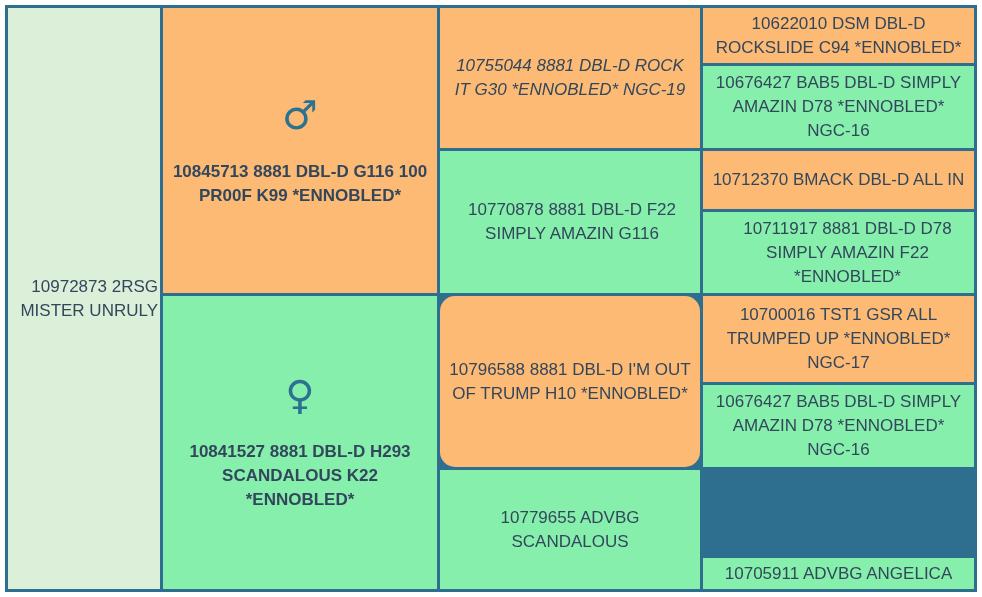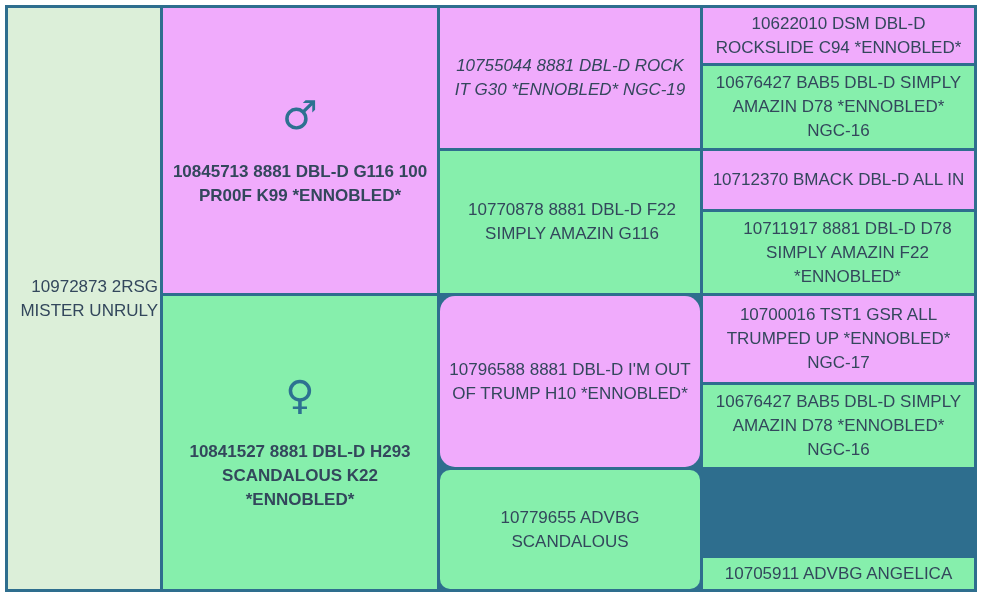--- a/index.html
+++ b/index.html
@@ -33,37 +33,37 @@
     align-items: center;
     justify-content: center;
     text-align: center;
     color: #33475c;
     font-size: 17px;
     line-height: 24px;
     box-sizing: border-box;
     padding: 0 6px;
     overflow: hidden;
   }
-  .male   { background: #f0abfc; }
+  .male   { background: #fdba74; }
   .female { background: #86efac; }
   .subject {
     background: #dcefd9;
     grid-column: 1;
     grid-row: 1 / span 8;
     padding: 0 2px;
     text-align: right;
   }
   .sire  { grid-column: 2; grid-row: 1 / span 4; padding: 0 8px; }
   .dam   { grid-column: 2; grid-row: 5 / span 4; padding: 0 8px; }
   .sire .label, .dam .label { font-weight: bold; margin-top: 19px; }
   .gp    { grid-column: 3; padding: 0 8px; }
   .gp-0  { grid-row: 1 / span 2; font-style: italic; }
   .gp-1  { grid-row: 3 / span 2; padding-left: 12px; }
   .gp-2  { grid-row: 5 / span 2; border-radius: 15px; }
-  .gp-3  { grid-row: 7 / span 2; border-radius: 10px; }
+  .gp-3  { grid-row: 7 / span 2; }
   .gg    { grid-column: 4; }
   .gg-0  { grid-row: 1; }
   .gg-1  { grid-row: 2; }
   .gg-2  { grid-row: 3; }
   .gg-3  { grid-row: 4; padding-left: 24px; }
   .gg-4  { grid-row: 5; }
   .gg-5  { grid-row: 6; }
   .gg-6  { grid-row: 7; }
   .gg-7  { grid-row: 8; }
   .sex-symbol {

